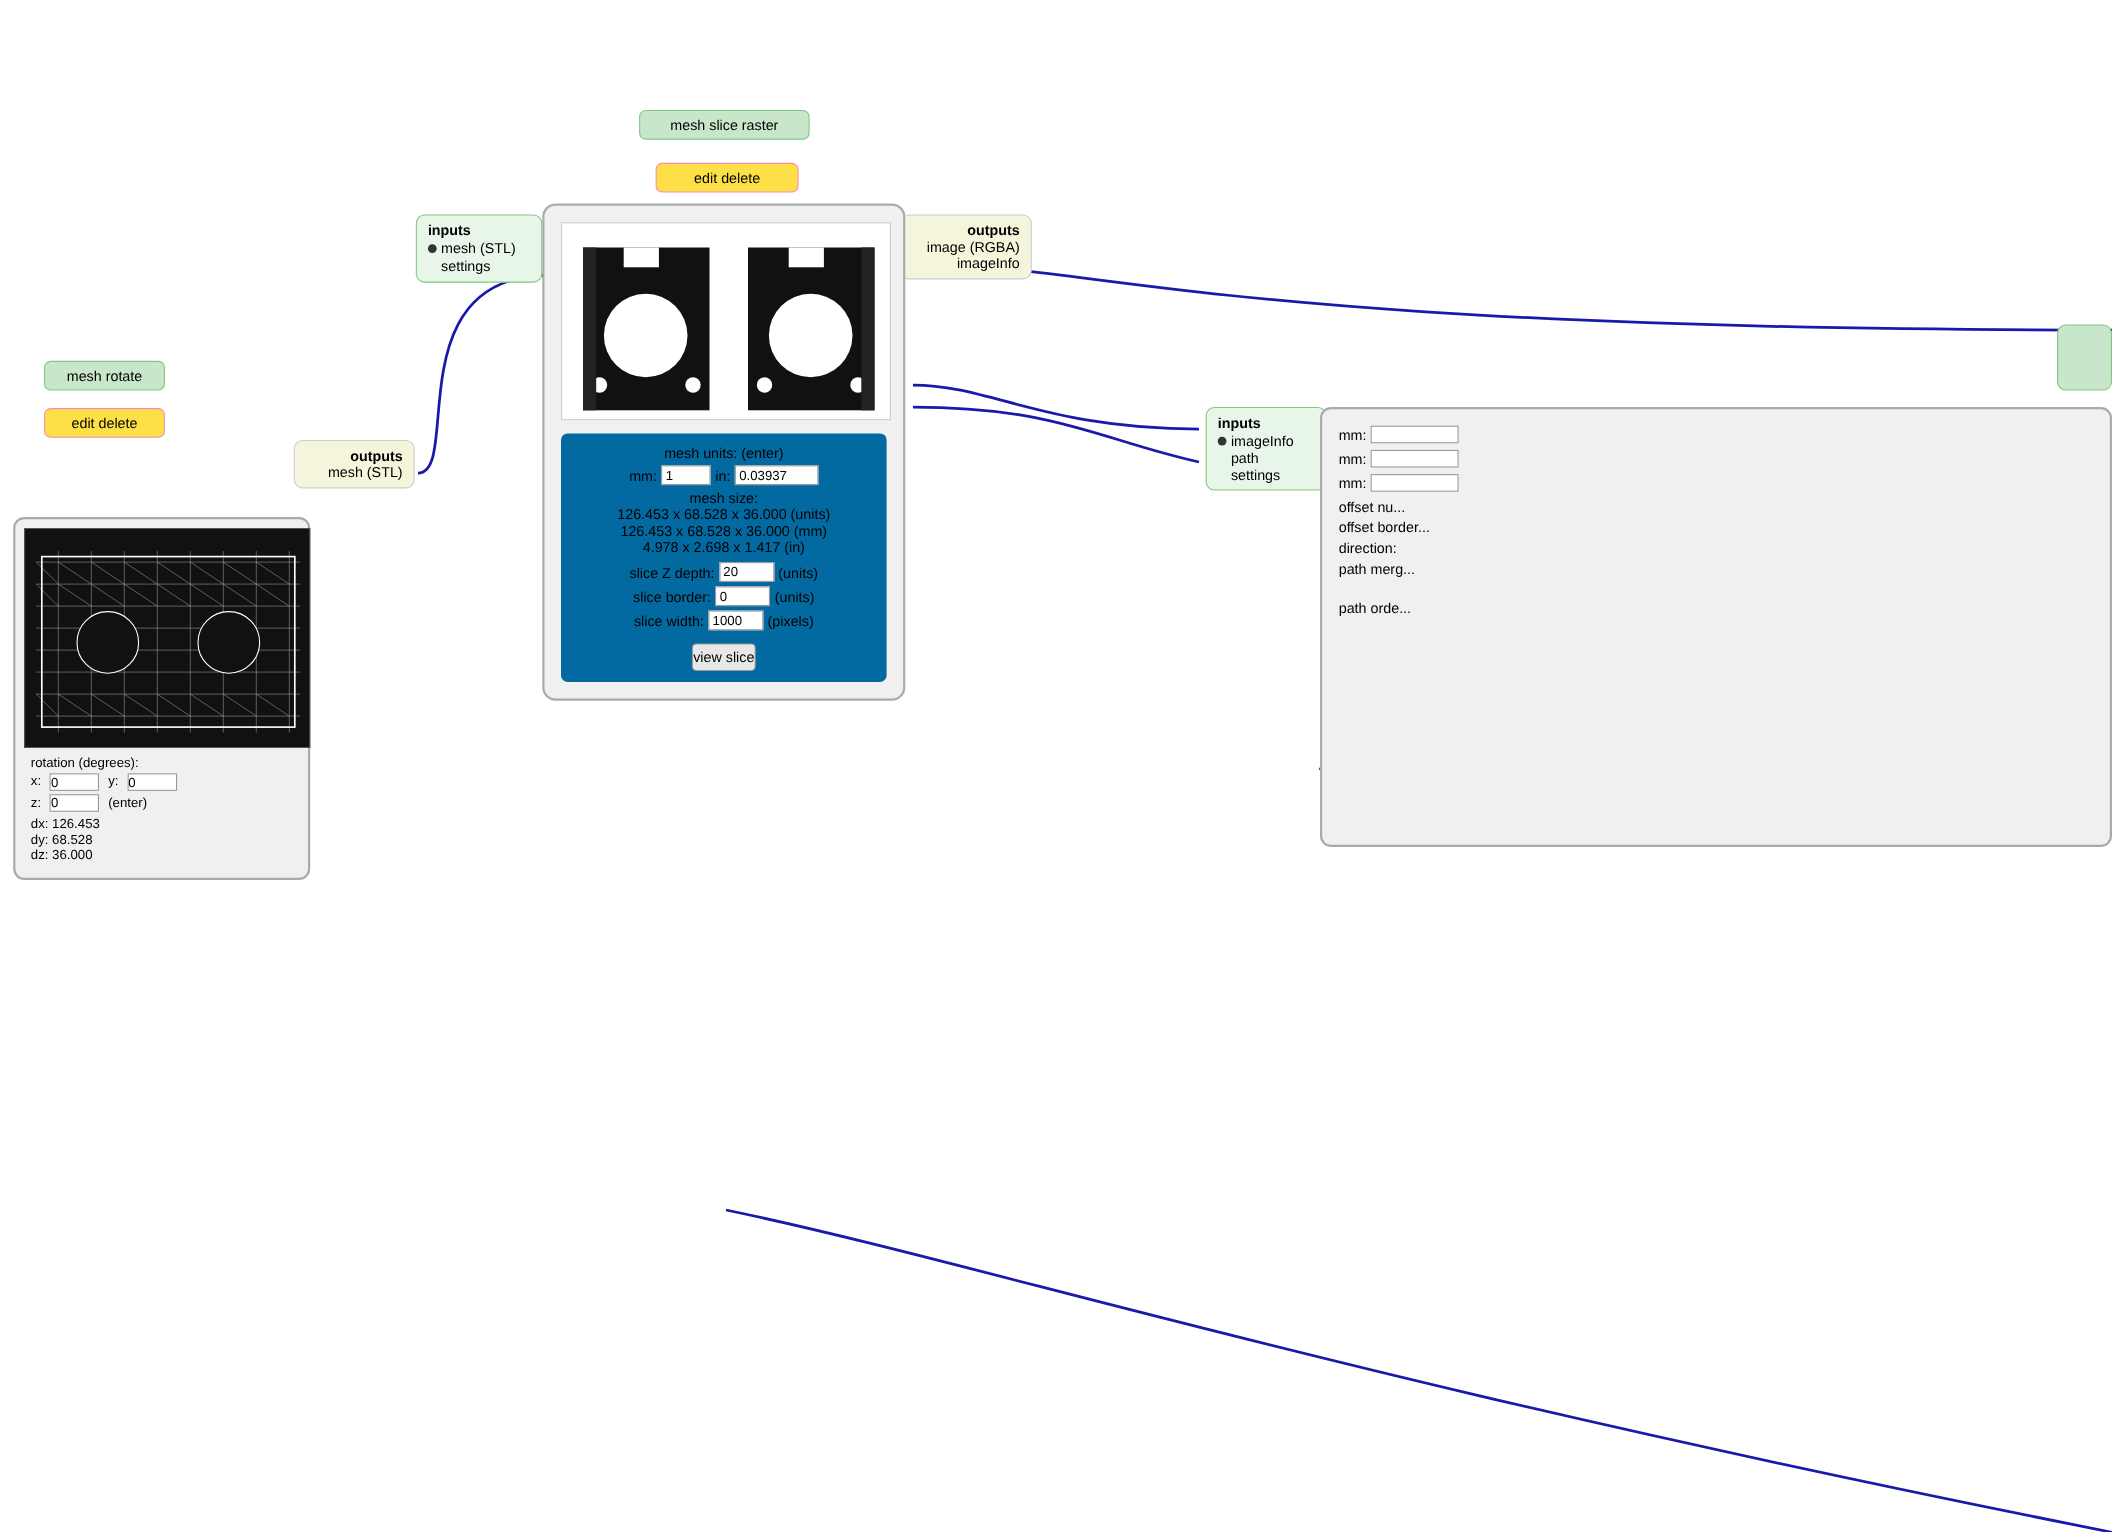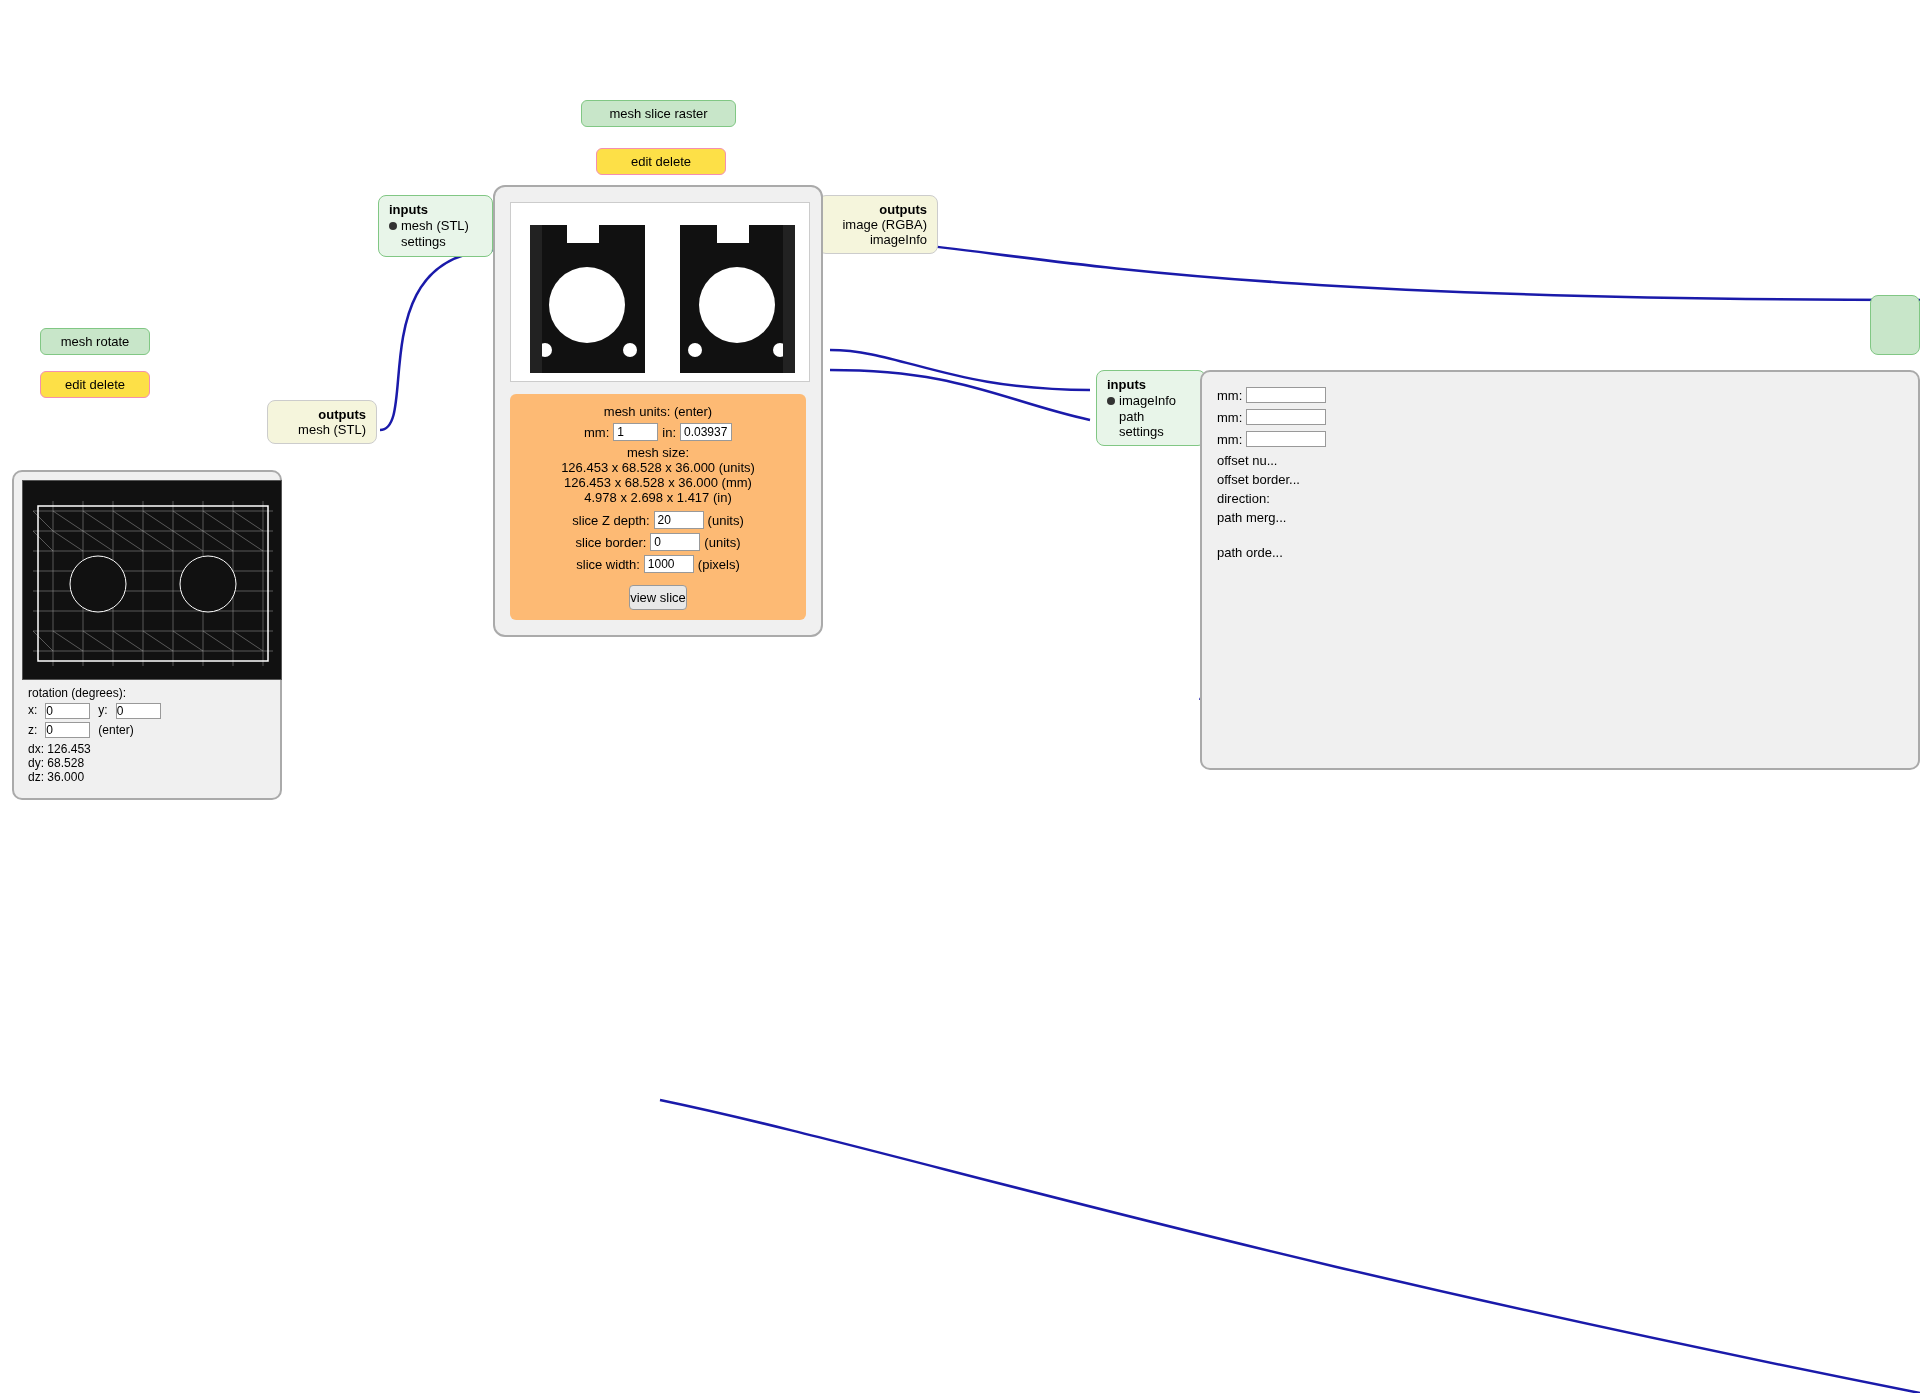--- a/index.html
+++ b/index.html
@@ -59,21 +59,21 @@
       height: 180px;
       background: white;
       border: 1px solid #ccc;
       margin: 0 auto 12px auto;
       display: flex;
       align-items: center;
       justify-content: center;
     }
 
     .settings-area {
-      background: #fdba74;
+      background: #0369a1;
       border-radius: 6px;
       padding: 10px;
       text-align: center;
     }
 
     .settings-area input[type="text"] {
       border: 1px solid #999;
       background: white;
       padding: 1px 3px;
       font-size: 12px;
@@ -318,21 +318,21 @@
       </g>
     </svg>
   </div>
 
   <div class="settings-area">
     <div>mesh units: (enter)</div>
     <div class="row">
       <span>mm:</span>
       <input type="text" style="width: 45px;" value="1">
       <span>in:</span>
-      <input type="text" style="width: 52px;" value="0.03937">
+      <input type="text" style="width: 76px;" value="0.03937">
     </div>
     <div>mesh size:</div>
     <div>126.453 x 68.528 x 36.000 (units)</div>
     <div>126.453 x 68.528 x 36.000 (mm)</div>
     <div>4.978 x 2.698 x 1.417 (in)</div>
     <div class="row" style="margin-top:6px;">
       <span>slice Z depth:</span>
       <input type="text" style="width: 50px;" value="20">
       <span>(units)</span>
     </div>

